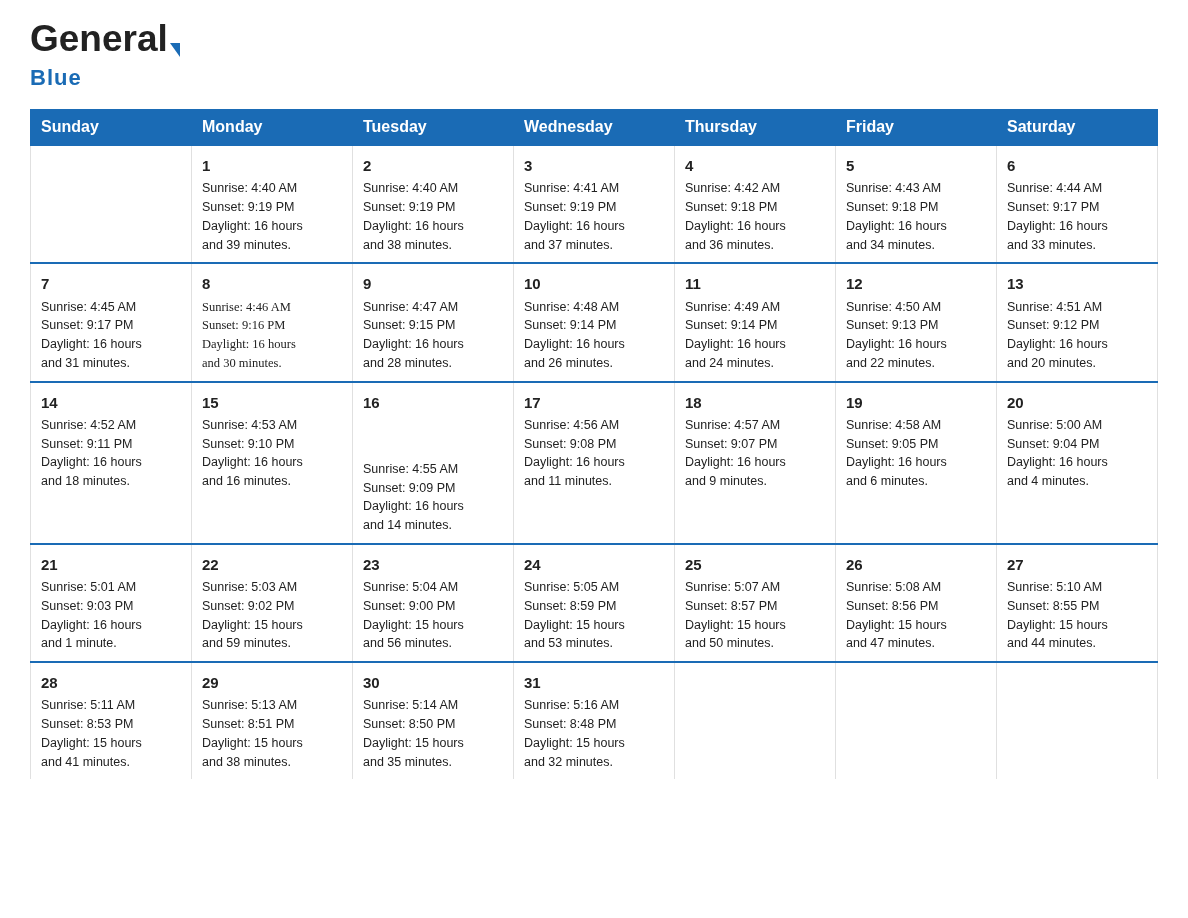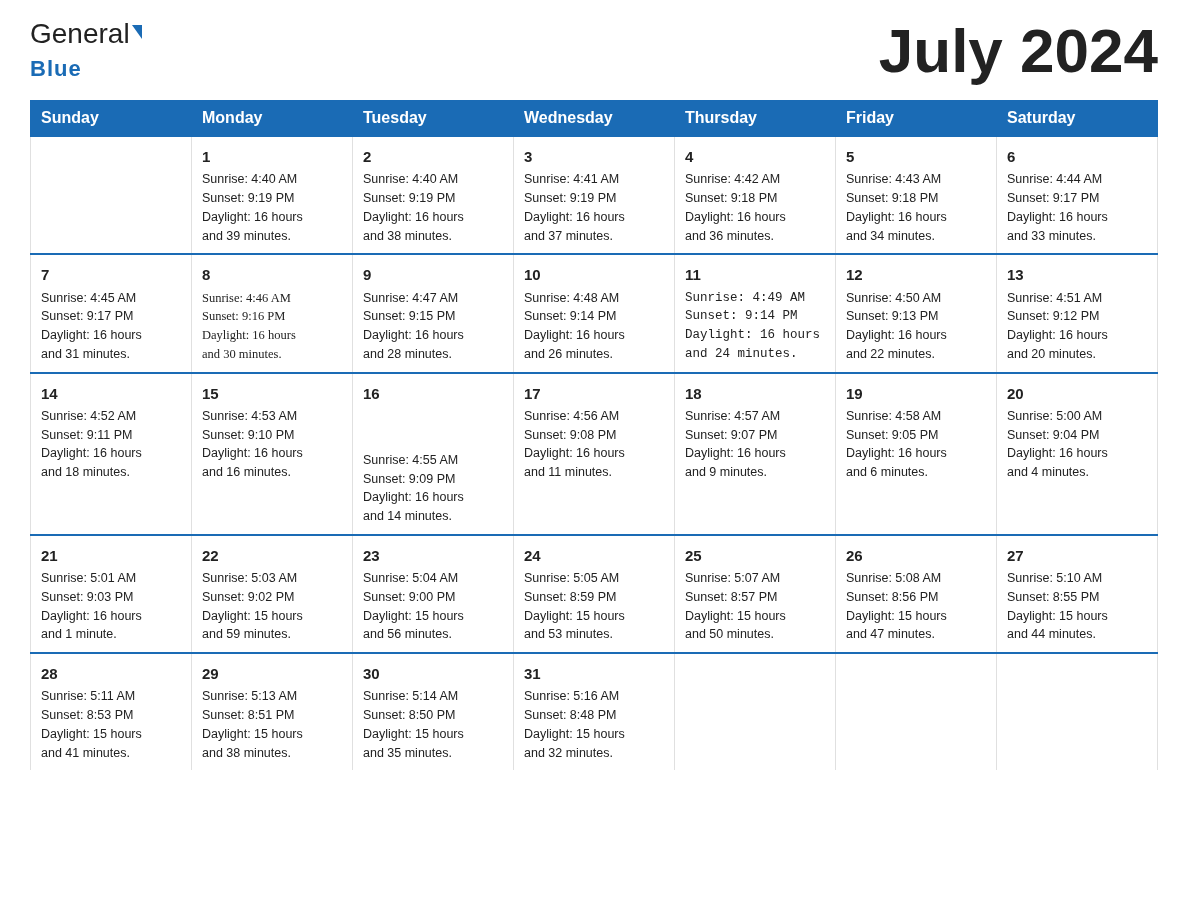--- a/index.html
+++ b/index.html
@@ -16,26 +16,26 @@
       justify-content: space-between;
       align-items: flex-start;
       margin-bottom: 18px;
     }
     .logo {
       display: flex;
       flex-direction: column;
       align-items: flex-start;
     }
     .logo-text {
-      font-size: 28px;
-      font-weight: normal;
+      font-size: 37px;
+      font-weight: bold;
       color: #222;
       line-height: 1;
       display: flex;
-      align-items: center;
+      align-items: flex-end;
     }
     .logo-general { color: #222; }
     .logo-arrow {
       display: inline-block;
       width: 0;
       height: 0;
       border-left: 10px solid transparent;
       border-right: 0px solid transparent;
       border-top: 14px solid #1a6bb5;
       margin-left: 2px;
@@ -114,21 +114,20 @@
 
 <div class="header">
   <div class="logo">
     <div class="logo-text">
       <span class="logo-general">General</span>
         <span class="logo-arrow"></span>
     </div>
     <div class="logo-subtitle">Blue</div>
   </div>
   <div class="title-block">
-    <div class="month-title">July 2024</div>
   </div>
 </div>
 
 <table class="calendar-table">
   <thead>
     <tr>
     <th>Sunday</th>
         <th>Monday</th>
         <th>Tuesday</th>
         <th>Wednesday</th>
@@ -207,21 +206,21 @@
         </td>
         <td>
           <div class="day-number">10</div>
           <div class="day-info" style="white-space: pre-line;">Sunrise: 4:48 AM
 Sunset: 9:14 PM
 Daylight: 16 hours
 and 26 minutes.</div>
         </td>
         <td>
           <div class="day-number">11</div>
-          <div class="day-info" style="white-space: pre-line; font-family: Liberation Mono, monospace;">Sunrise: 4:49 AM
+          <div class="day-info" style="white-space: pre-line;">Sunrise: 4:49 AM
 Sunset: 9:14 PM
 Daylight: 16 hours
 and 24 minutes.</div>
         </td>
         <td>
           <div class="day-number">12</div>
           <div class="day-info" style="white-space: pre-line;">Sunrise: 4:50 AM
 Sunset: 9:13 PM
 Daylight: 16 hours
 and 22 minutes.</div>

